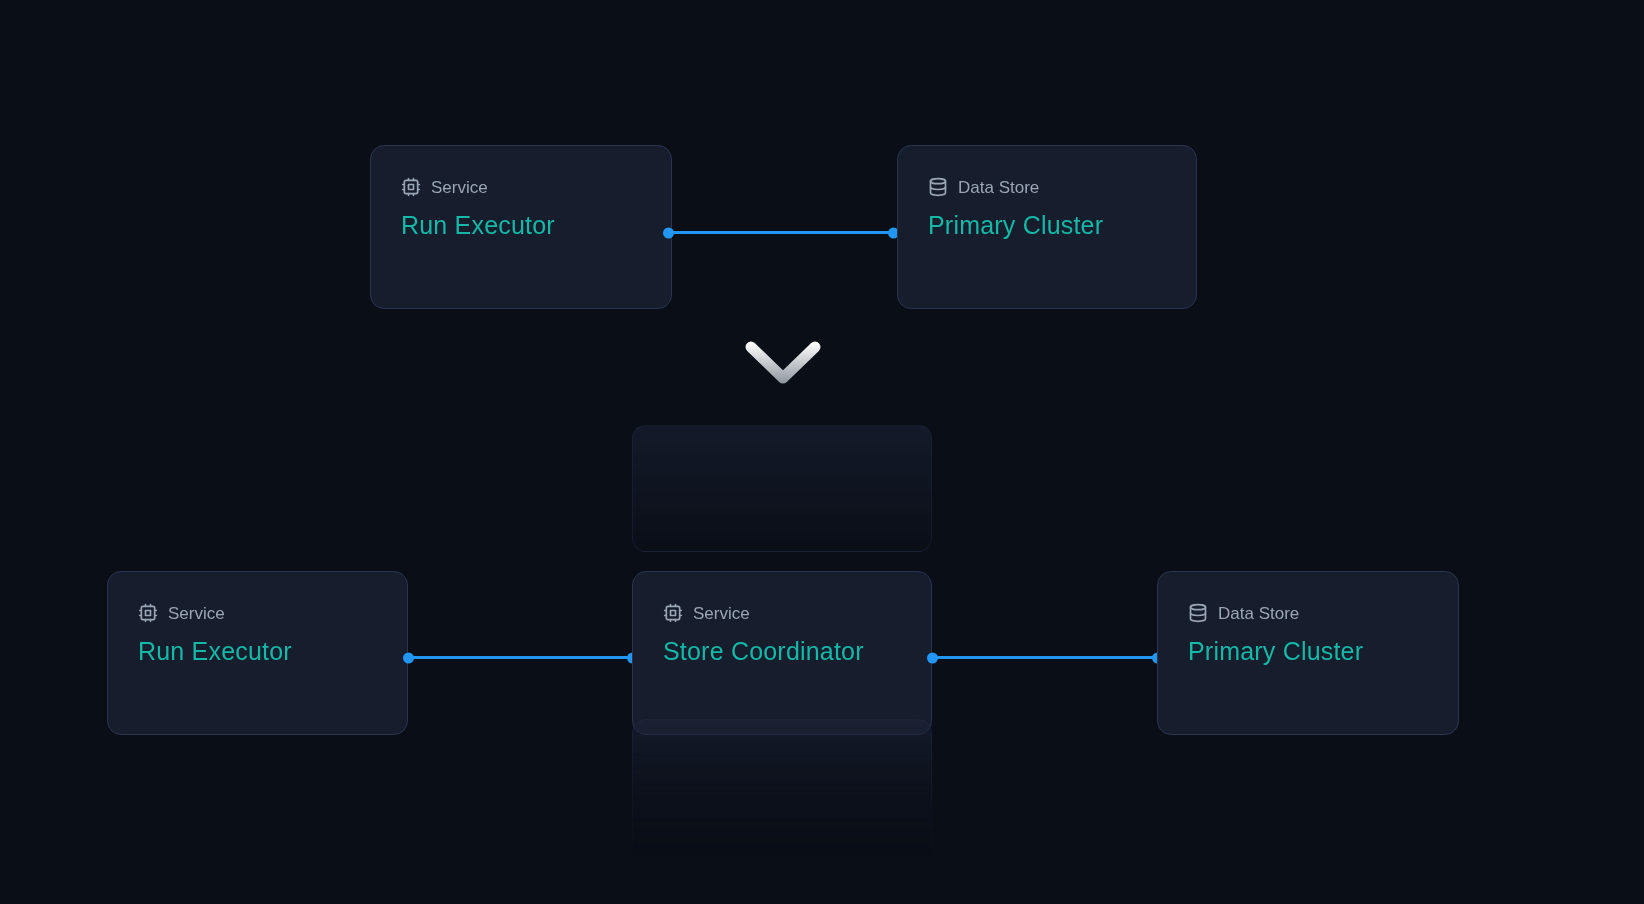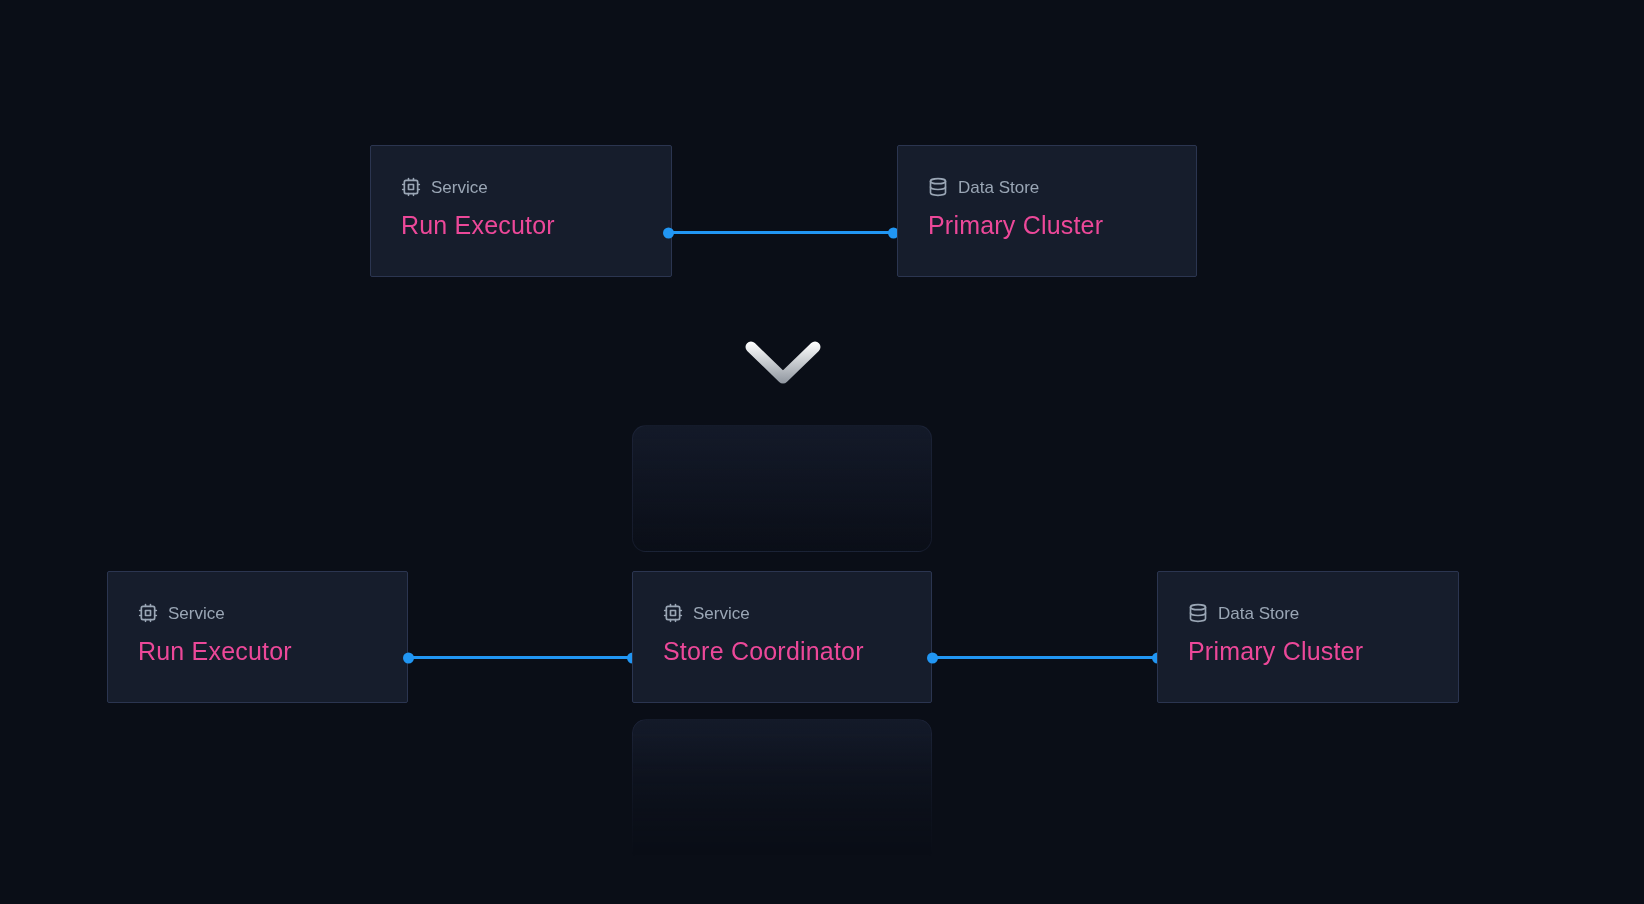--- a/index.html
+++ b/index.html
@@ -13,24 +13,24 @@
     font-family: "Liberation Sans", sans-serif;
     position: relative;
     overflow: hidden;
   }
   .canvas {
     position: absolute;
     inset: 0;
   }
   .card {
     position: absolute;
-    height: 132px;
+    height: 164px;
     background: #161d2c;
     border: 1px solid #2b3550;
-    border-radius: 2px;
+    border-radius: 14px;
     box-sizing: border-box;
     padding: 31px 30px 0 30px;
   }
   .card-header {
     display: flex;
     align-items: center;
     gap: 10px;
     color: #9aa6b5;
   }
   .card-header svg {
@@ -38,21 +38,21 @@
     height: 20px;
     display: block;
   }
   .type-label {
     font-size: 17px;
     line-height: 1;
   }
   .card-title {
     margin-top: 14px;
     font-size: 25px;
-    color: #ec4899;
+    color: #14b8a6;
     font-weight: 500;
     letter-spacing: 0.2px;
     white-space: nowrap;
   }
   .connector {
     position: absolute;
     height: 3px;
     background: #2196f3;
     border-radius: 2px;
   }

